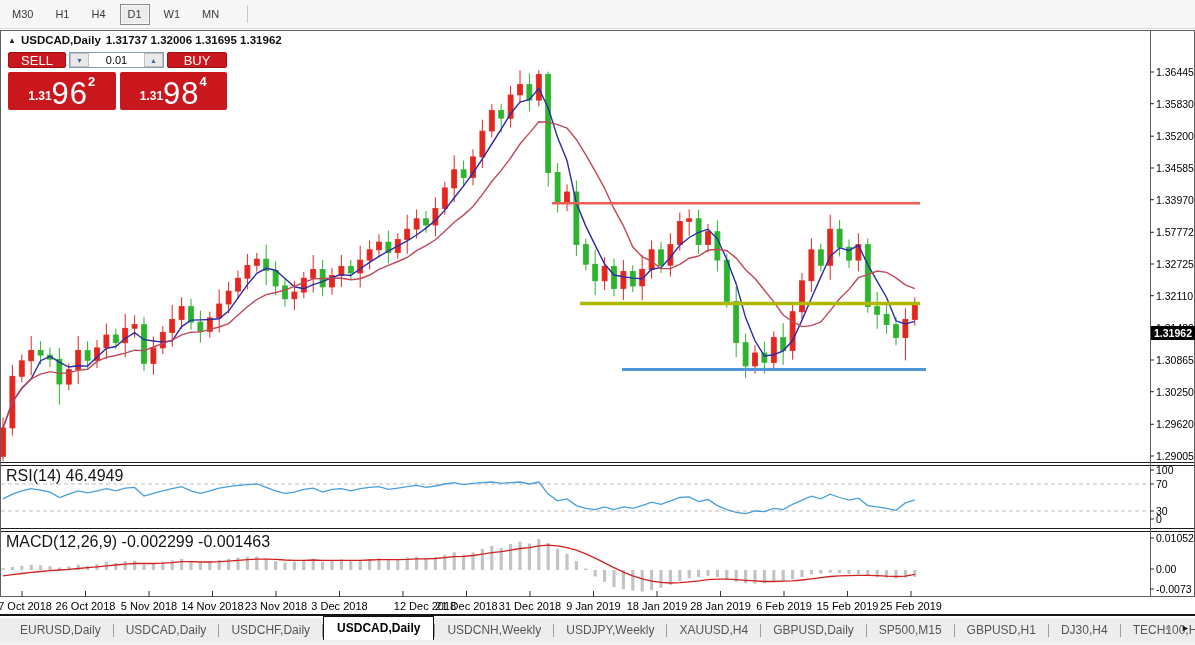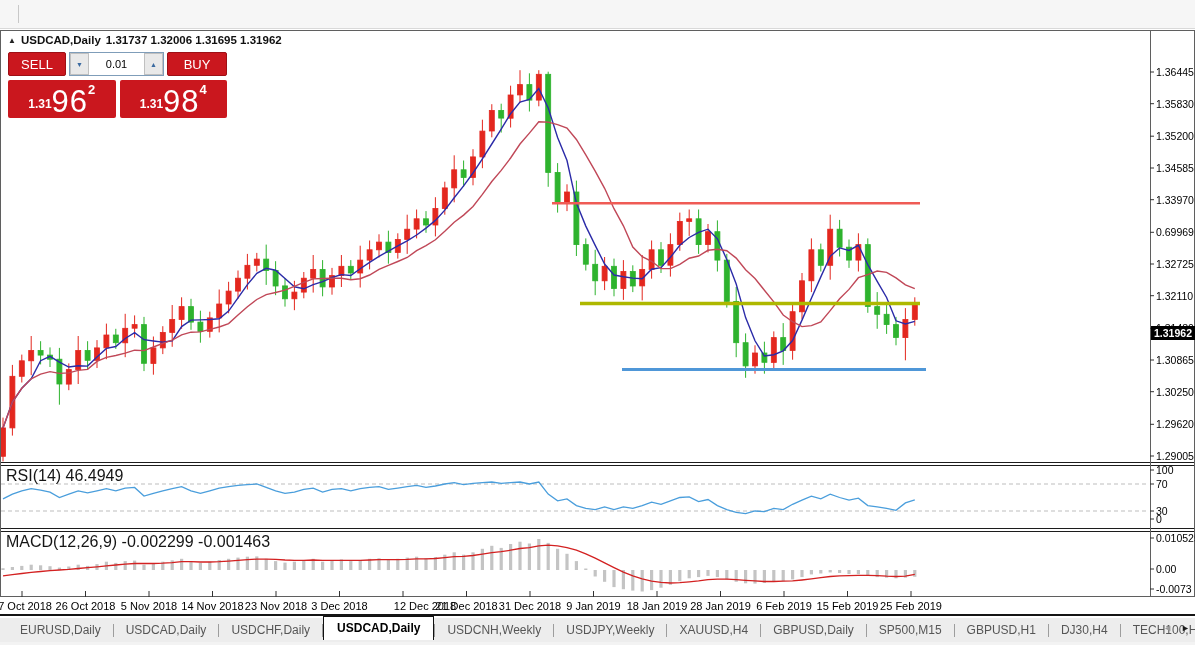--- a/index.html
+++ b/index.html
@@ -20,21 +20,21 @@
   
   .chart-window { position:absolute; left:0; top:30px; width:1195px; height:567px; background:#fff; }
   .chart-window svg { position:absolute; left:0; top:0; }
 
   .chart-header { position:absolute; left:8px; top:4px; font-size:11.5px; font-weight:700;
                   color:#101010; display:flex; align-items:center; gap:5px; z-index:5; }
   .collapse-tri { font-size:8px; color:#222; }
 
   
   .trade-panel { position:absolute; left:8px; top:22px; width:219px; z-index:6; }
-  .tp-row1 { display:flex; height:24px; }
+  .tp-row1 { display:flex; height:16px; }
   .btn-red { background:#ca171e; color:#fff; border:1px solid #9e0f15; border-radius:2px;
              font-size:13px; display:flex; align-items:center; justify-content:center; }
   .sell-btn { width:58px; } .buy-btn { width:60px; }
   .vol-box { width:95px; margin:0 3px; border:1px solid #7f9db9; background:#fff;
              display:flex; align-items:stretch; }
   .vol-arrow { width:19px; background:#e9e9e9; border:1px solid #c0c0c0; font-size:7px;
                color:#3b6aa0; display:flex; align-items:center; justify-content:center; }
   .vol-input { flex:1; border:0; text-align:center; font-size:11px; color:#000;
                font-family:"Liberation Sans",sans-serif; width:50px; }
   .tp-row2 { display:flex; margin-top:4px; gap:4px; }
@@ -70,20 +70,28 @@
   .below-strip { position:absolute; left:0; top:642px; width:1195px; height:3px; background:#f3f3f3; }
 </style>
 </head>
 <body>
 
 <div class="screen">
 
   <div class="top-remnant"></div>
 
   <div class="toolbar">
+    <div id="tf-buttons" style="display:flex;align-items:center;">
+        <div class="tf-btn">M30</div>
+        <div class="tf-btn">H1</div>
+        <div class="tf-btn">H4</div>
+        <div class="tf-btn active">D1</div>
+        <div class="tf-btn">W1</div>
+        <div class="tf-btn">MN</div>
+      </div>
     <div class="tb-sep"></div>
   </div>
 
   <div class="chart-window">
     <svg id="chart-canvas" width="1195" height="567">
         <rect x="0" y="0" width="1195" height="567" fill="#ffffff"></rect>
         <line x1="1" y1="454.0" x2="1149" y2="454.0" stroke="#bdbdbd" stroke-width="1" stroke-dasharray="4 3"></line>
         <line x1="1" y1="481.0" x2="1149" y2="481.0" stroke="#bdbdbd" stroke-width="1" stroke-dasharray="4 3"></line>
         <line x1="3.0" y1="540" x2="3.0" y2="538.2" stroke="#c4c4c4" stroke-width="3.2"></line>
         <line x1="12.4" y1="540" x2="12.4" y2="537.0" stroke="#c4c4c4" stroke-width="3.2"></line>
@@ -461,21 +469,21 @@
 
     <div class="pane-header rsi-header">RSI(14) 46.4949</div>
     <div class="pane-header macd-header">MACD(12,26,9) -0.002299 -0.001463</div>
 
     <div id="axis-labels">
         <div class="price-label" style="top: 35.9837px;">1.36445</div>
         <div class="price-label" style="top: 67.728px;">1.35830</div>
         <div class="price-label" style="top: 100.247px;">1.35200</div>
         <div class="price-label" style="top: 131.991px;">1.34585</div>
         <div class="price-label" style="top: 163.735px;">1.33970</div>
-        <div class="price-label" style="top: 196.254px;">0.69969</div>
+        <div class="price-label" style="top: 196.254px;">1.57772</div>
         <div class="price-label" style="top: 227.998px;">1.32725</div>
         <div class="price-label" style="top: 259.742px;">1.32110</div>
         <div class="price-label" style="top: 292.261px;">1.31480</div>
         <div class="price-label" style="top: 324.005px;">1.30865</div>
         <div class="price-label" style="top: 355.75px;">1.30250</div>
         <div class="price-label" style="top: 388.268px;">1.29620</div>
         <div class="price-label" style="top: 420.012px;">1.29005</div>
         <div class="ind-label" style="top: 434px;">100</div>
         <div class="ind-label" style="top: 448px; text-align: center;">70</div>
         <div class="ind-label" style="top: 475px;">30</div>

